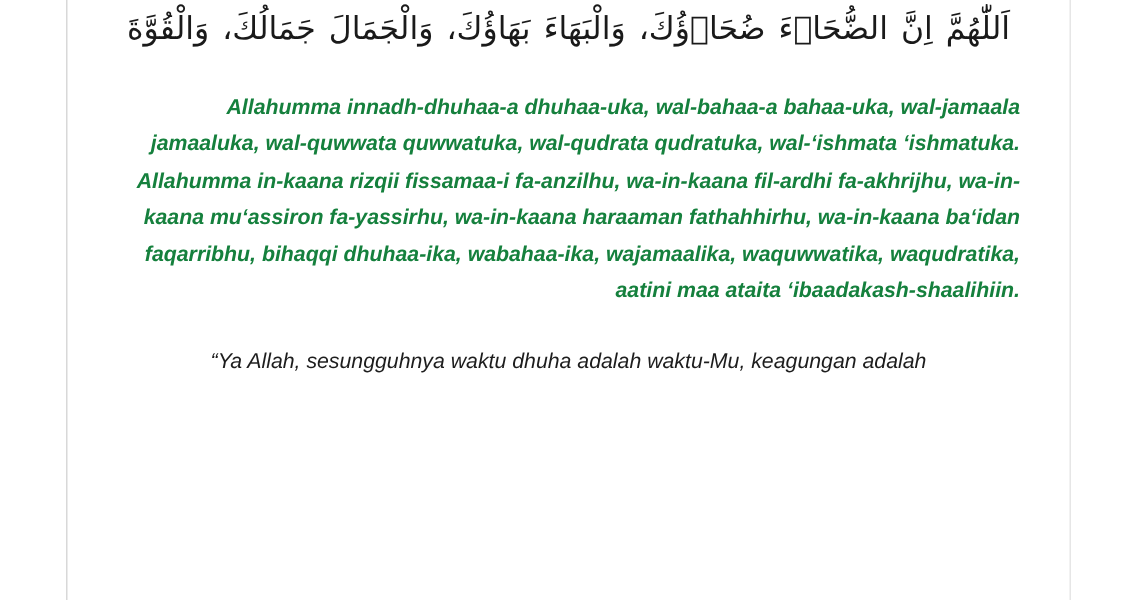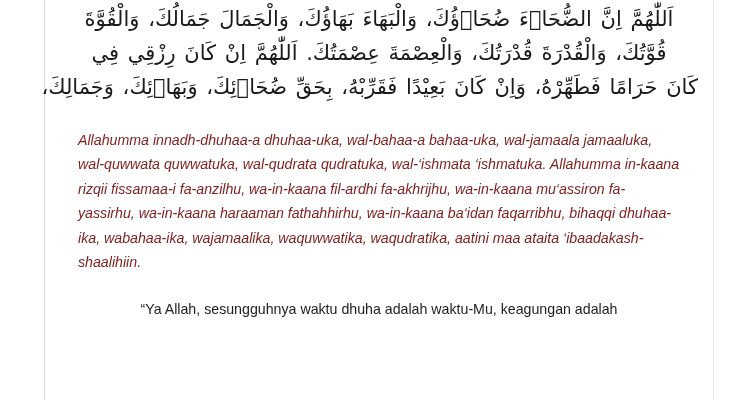--- a/index.html
+++ b/index.html
@@ -55,49 +55,49 @@
     word-spacing: 2px;
   }
   .arabic .line {
     white-space: nowrap;
   }
   .translit {
     margin-top: 24px;
     font-style: italic;
     font-size: 14.2px;
     line-height: 1.72;
-    color: #7f1d1d;
-    text-align: left;
+    color: #15803d;
+    text-align: right;
     font-family: "Liberation Sans", sans-serif;
     padding: 0 18px;
+    font-weight: bold;
   }
   .translation {
     margin-top: 22px;
+    font-style: italic;
     font-size: 14.2px;
     line-height: 1.72;
     color: #1d1d1d;
     text-align: center;
     font-family: "Liberation Sans", sans-serif;
     padding: 0 10px;
   }
 </style>
 </head>
 <body>
 
 <div class="page">
 
   <div class="left-rule"></div>
   <div class="right-rule"></div>
 
   <div class="content">
 
     <div class="arabic">
       <div class="line">اَللّٰهُمَّ اِنَّ الضُّحَاۤءَ ضُحَاۤؤُكَ، وَالْبَهَاءَ بَهَاؤُكَ، وَالْجَمَالَ جَمَالُكَ، وَالْقُوَّةَ</div>
-      <div class="line">قُوَّتُكَ، وَالْقُدْرَةَ قُدْرَتُكَ، وَالْعِصْمَةَ عِصْمَتُكَ. اَللّٰهُمَّ اِنْ كَانَ رِزْقِي فِي</div>
-      <div class="line">كَانَ حَرَامًا فَطَهِّرْهُ، وَاِنْ كَانَ بَعِيْدًا فَقَرِّبْهُ، بِحَقِّ ضُحَاۤئِكَ، وَبَهَاۤئِكَ، وَجَمَالِكَ،</div>
     </div>
 
     <div class="translit">Allahumma innadh-dhuhaa-a dhuhaa-uka, wal-bahaa-a bahaa-uka, wal-jamaala jamaaluka, wal-quwwata quwwatuka, wal-qudrata qudratuka, wal-‘ishmata ‘ishmatuka. Allahumma in-kaana rizqii fissamaa-i fa-anzilhu, wa-in-kaana fil-ardhi fa-akhrijhu, wa-in-kaana mu‘assiron fa-yassirhu, wa-in-kaana haraaman fathahhirhu, wa-in-kaana ba‘idan faqarribhu, bihaqqi dhuhaa-ika, wabahaa-ika, wajamaalika, waquwwatika, waqudratika, aatini maa ataita ‘ibaadakash-shaalihiin.</div>
 
     <div class="translation">“Ya Allah, sesungguhnya waktu dhuha adalah waktu-Mu, keagungan adalah</div>
 
   </div>
 </div>
 
 </body></html>

